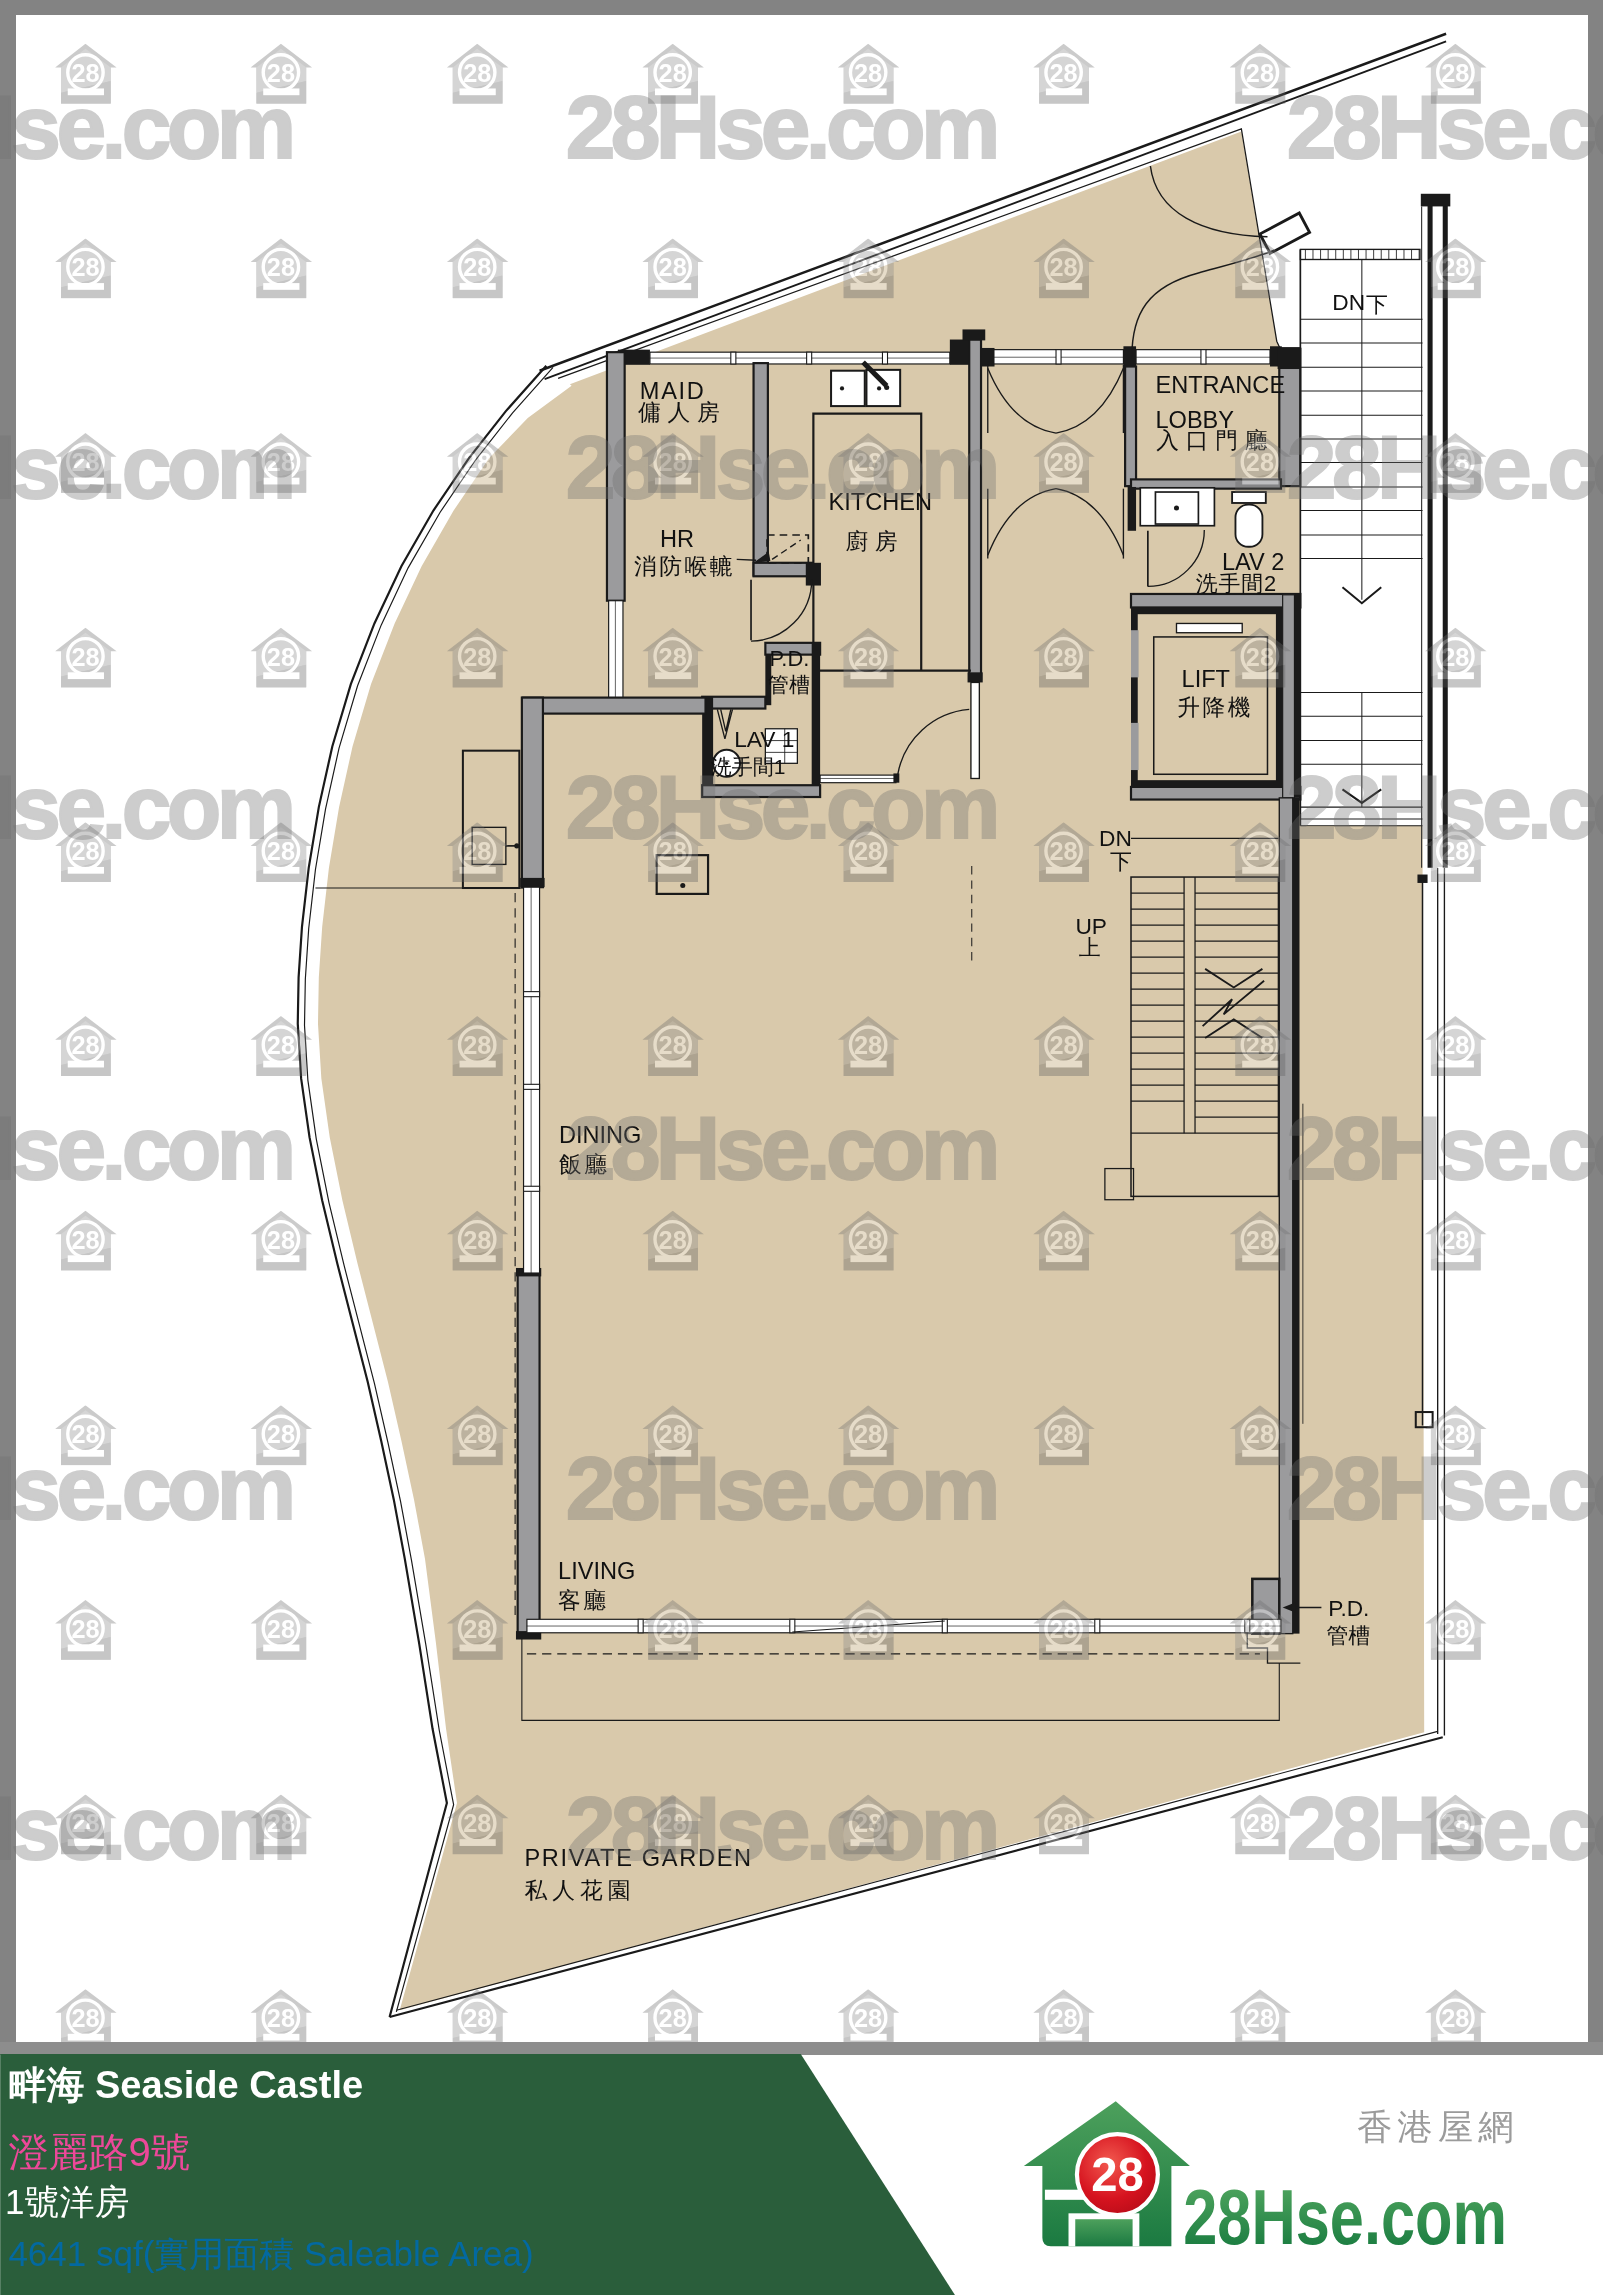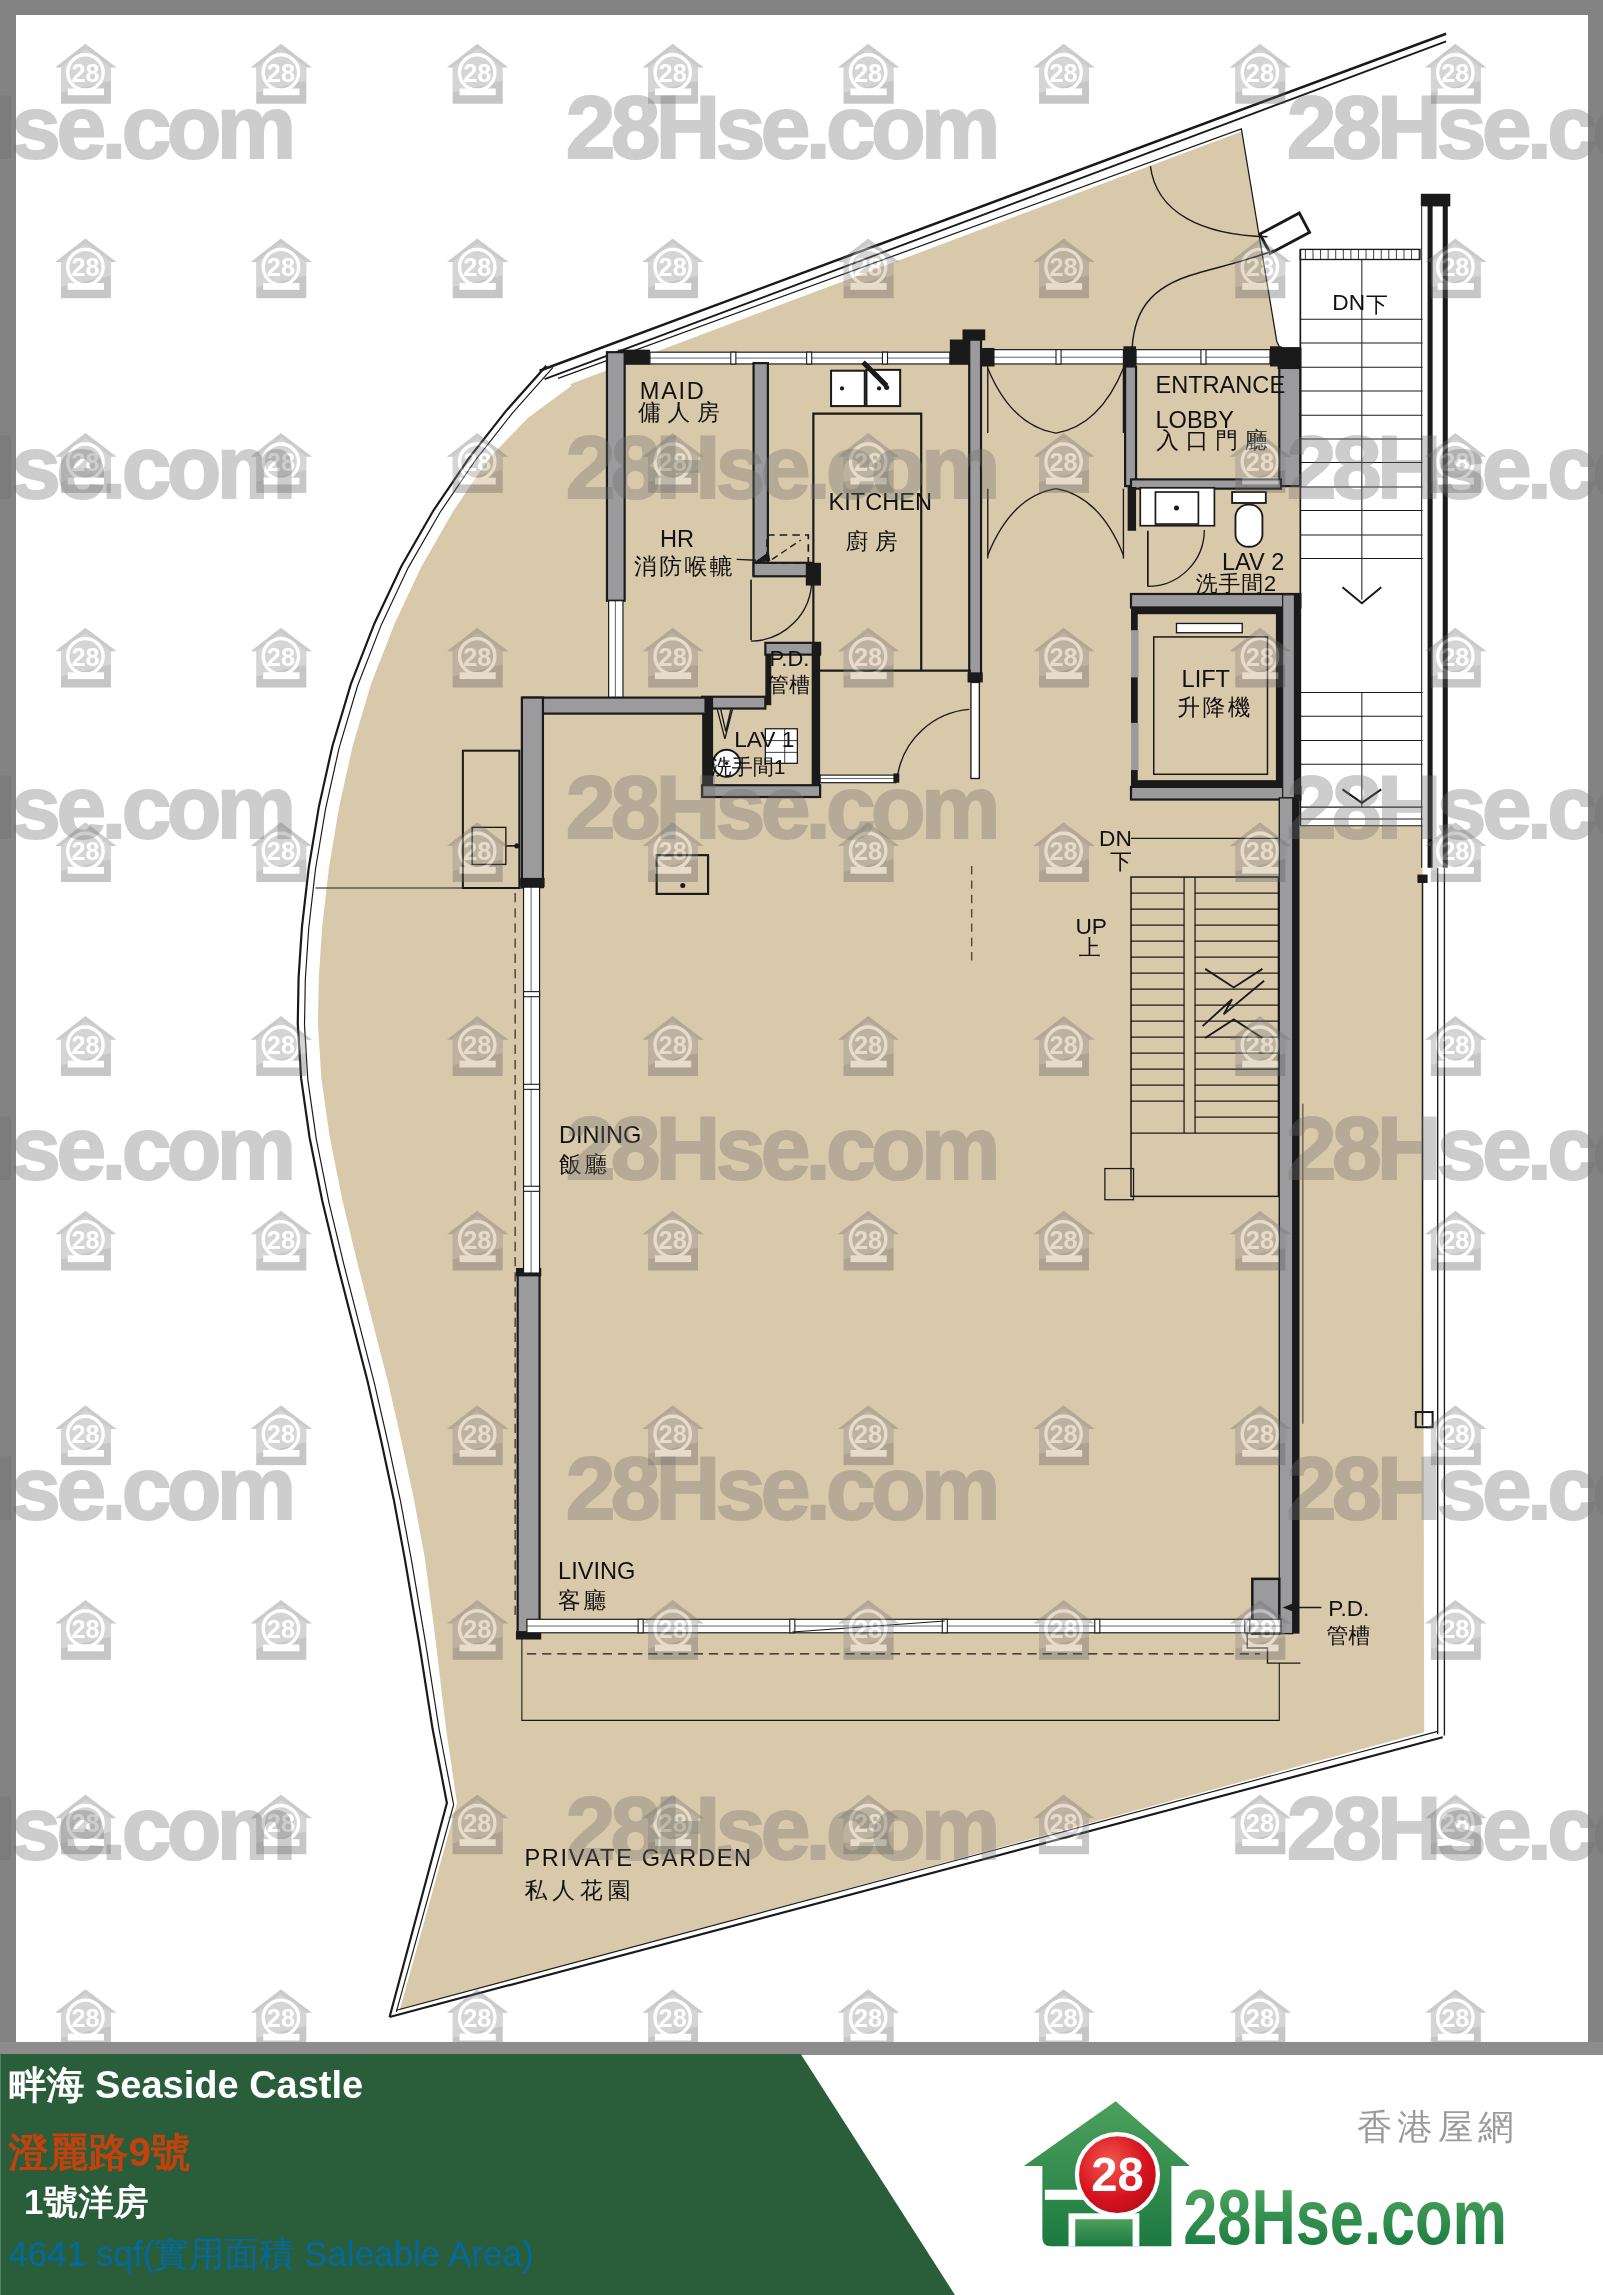--- a/index.html
+++ b/index.html
@@ -544,22 +544,22 @@
       <text x="671" y="2207" font-size="106" font-weight="bold" textLength="516">28Hse.com</text>
       <text x="1527" y="2207" font-size="106" font-weight="bold" textLength="516">28Hse.com</text>
     </g>
 </svg>
 <div class="abs" style="left:0;top:2042px;width:1604px;height:12.6px;background:#8d8d8d"></div>
 
 <svg class="abs" style="left:0;top:2054px" width="1604" height="241" viewBox="0 0 1903 286">
 <polygon points="0,0 950,0 1133,286 0,286" fill="#2a5e3b"></polygon>
 </svg>
 <div class="abs" style="left:8.4px;top:2060px;color:#fff;font-size:38px;font-weight:bold;letter-spacing:0px">畔海 Seaside Castle</div>
-<div class="abs" style="left:8.4px;top:2125px;color:#c2410c;font-size:40px;font-weight:bold">澄麗路9號</div>
-<div class="abs" style="left:24px;top:2179px;color:#fff;font-size:35px;font-weight:bold">1號洋房</div>
+<div class="abs" style="left:8.4px;top:2125px;color:#ec4899;font-size:40px;font-weight:normal">澄麗路9號</div>
+<div class="abs" style="left:5px;top:2179px;color:#fff;font-size:35px;font-weight:normal">1號洋房</div>
 <div class="abs" style="left:8.4px;top:2231px;color:#0369a1;font-size:35px;font-weight:normal">4641 sqf(實用面積 Saleable Area)</div>
 
 <svg class="abs" style="left:969px;top:2048px" width="635" height="248" viewBox="0 0 753 294">
 <defs>
       <linearGradient id="lg" x1="0" y1="0" x2="0" y2="1">
         <stop offset="0" stop-color="#57ab63"></stop>
         <stop offset="1" stop-color="#12763c"></stop>
       </linearGradient>
       <linearGradient id="lh" x1="0" y1="0" x2="0" y2="1">
         <stop offset="0" stop-color="#4da05c"></stop>

